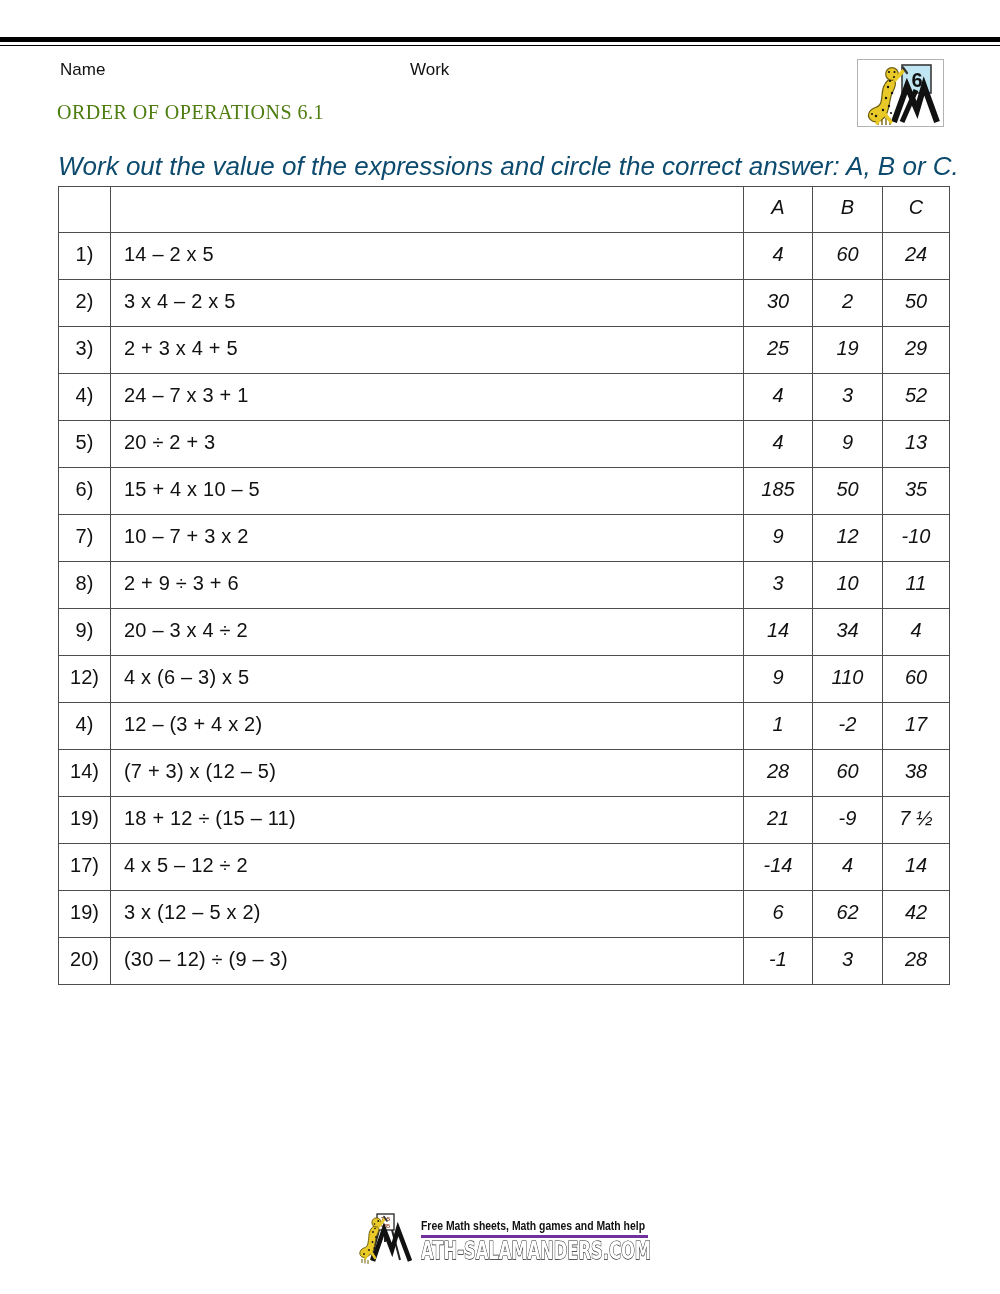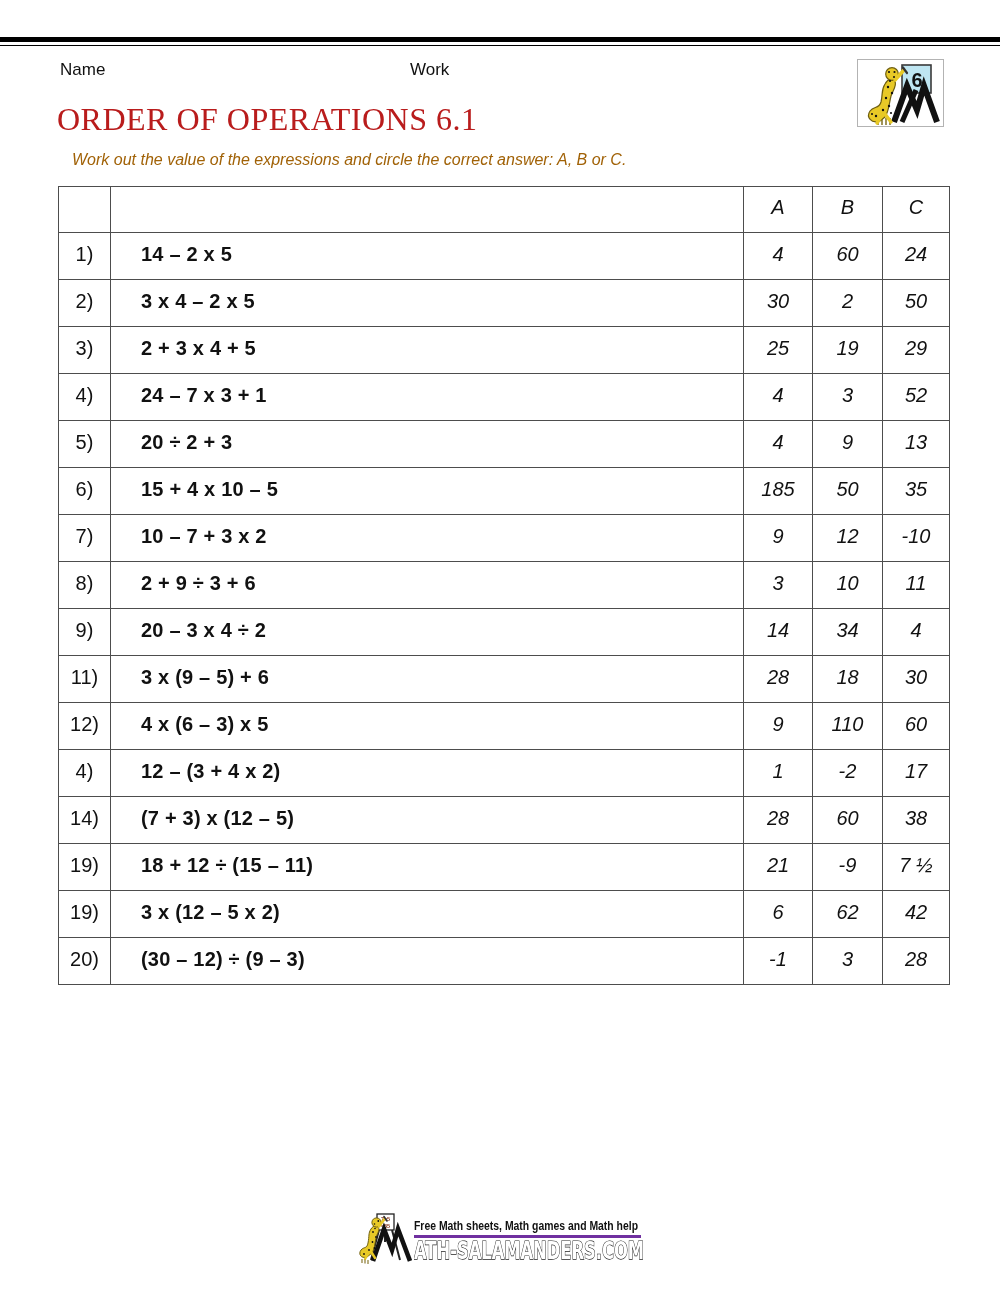--- a/index.html
+++ b/index.html
@@ -14,45 +14,45 @@
   .date-label { position:absolute; left:410px; top:60px; font-size:17px; }
 
   .grade-logo {
     position:absolute; left:857px; top:59px; width:87px; height:68px;
     border:1px solid #b3b3b3; background:#fff; box-sizing:border-box;
   }
 
   .page-title {
     position:absolute; left:57px; top:101px; margin:0;
     font-family:"Liberation Serif", serif; font-weight:normal;
-    font-size:32px; color:#b91c1c; letter-spacing:0.5px;
+    font-size:20px; color:#4d7c0f; letter-spacing:0.5px;
   }
   .instructions {
-    position:absolute; left:72px; top:151px;
-    font-style:italic; font-size:16px; color:#a16207; white-space:nowrap;
+    position:absolute; left:58px; top:151px;
+    font-style:italic; font-size:26px; color:#0c4a6e; white-space:nowrap;
   }
 
   table.problems {
     position:absolute; left:58px; top:186px; width:891px;
     border-collapse:collapse; table-layout:fixed;
   }
   .problems th, .problems td { border:1px solid #4d4d4d; box-sizing:border-box; }
   .problems thead th {
     height:46px; font-size:20px; font-style:italic; font-weight:normal;
     text-align:center; vertical-align:middle; padding-bottom:6px;
   }
   .problems td {
     height:47px; font-size:20px; vertical-align:middle; padding-bottom:5px;
   }
   td.num  { text-align:center; }
-  td.expr { padding-left:30px; letter-spacing:0.2px;font-weight:bold; }
+  td.expr { padding-left:13px; letter-spacing:0.2px; }
   td.ans  { text-align:center; font-style:italic; }
 
   .footer { position:absolute; left:356px; top:1212px; display:flex; }
-  .footer-col { display:flex; flex-direction:column; margin-left:2px; }
+  .footer-col { display:flex; flex-direction:column; margin-left:9px; }
   .tagline-svg { margin-top:5px; }
   .purple-rule { width:227px; height:3px; background:#7030a0; margin-top:2px; }
   .brand-svg { margin-top:1px; }
 </style>
 </head>
 <body>
 
 <div class="page">
 
   <div class="rule-thick"></div>
@@ -184,27 +184,20 @@
 
     <tr>
       <td class="num">9)</td>
       <td class="expr">20 – 3 x 4 ÷ 2</td>
       <td class="ans">14</td>
       <td class="ans">34</td>
       <td class="ans">4</td>
     </tr>
 
 
-    <tr>
-      <td class="num">11)</td>
-      <td class="expr">3 x (9 – 5) + 6</td>
-      <td class="ans">28</td>
-      <td class="ans">18</td>
-      <td class="ans">30</td>
-    </tr>
 
     <tr>
       <td class="num">12)</td>
       <td class="expr">4 x (6 – 3) x 5</td>
       <td class="ans">9</td>
       <td class="ans">110</td>
       <td class="ans">60</td>
     </tr>
 
     <tr>
@@ -225,20 +218,27 @@
 
     <tr>
       <td class="num">19)</td>
       <td class="expr">18 + 12 ÷ (15 – 11)</td>
       <td class="ans">21</td>
       <td class="ans">-9</td>
       <td class="ans">7 ½</td>
     </tr>
 
 
+    <tr>
+      <td class="num">17)</td>
+      <td class="expr">4 x 5 – 12 ÷ 2</td>
+      <td class="ans">-14</td>
+      <td class="ans">4</td>
+      <td class="ans">14</td>
+    </tr>
 
 
     <tr>
       <td class="num">19)</td>
       <td class="expr">3 x (12 – 5 x 2)</td>
       <td class="ans">6</td>
       <td class="ans">62</td>
       <td class="ans">42</td>
     </tr>
 

